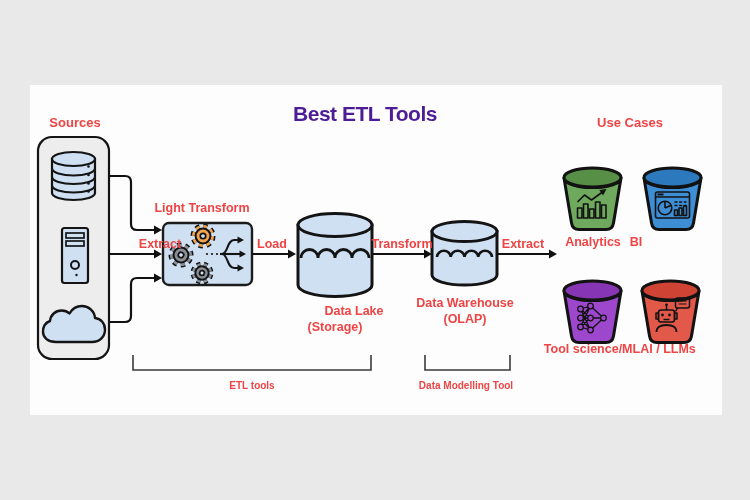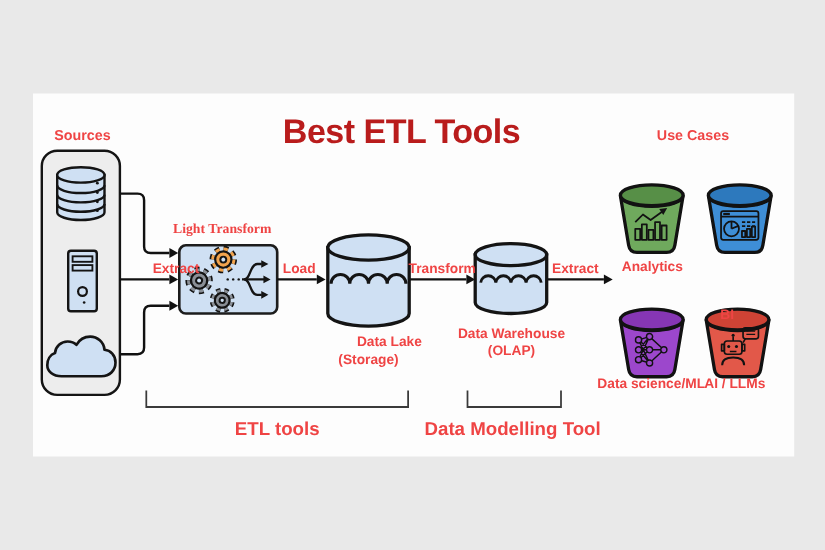--- a/index.html
+++ b/index.html
@@ -2,24 +2,24 @@
 <html><head>
 <meta charset="utf-8">
 <style>
   html,body{margin:0;padding:0;}
   body{font-family:"Liberation Sans","DejaVu Sans",sans-serif;}
   .stage{position:relative;width:750px;height:500px;background:#e9e9e9;overflow:hidden;}
   .canvas{position:absolute;left:30px;top:85px;width:692px;height:330px;background:#fdfdfd;}
   .canvas svg{position:absolute;left:0;top:0;}
   .lbl{position:absolute;transform:translateX(-50%);white-space:nowrap;
        font-weight:700;color:#ef4444;line-height:1.15;}
-  .title{font-size:31px;font-weight:800;letter-spacing:-0.5px;color:#b91c1c;}
+  .title{font-size:21px;font-weight:800;letter-spacing:-0.5px;color:#4c1d95;}
   .h13{font-size:13px;}
   .f12{font-size:12.5px;}
-  .br13{font-size:17px;}
+  .br13{font-size:10px;}
 </style>
 </head>
 <body>
 
 <div class="stage">
   <div class="canvas">
 
     <svg width="692" height="330" viewBox="0 0 692 330">
 
       <g>
@@ -192,32 +192,32 @@
       </g>
       <g>
         <path d="M395,270 V285 H480 V270" fill="none" stroke="#3a3a3a" stroke-width="1.6"></path>
       </g>
     </svg>
 
     <div class="lbl title" style="left:335px;top:17px;">Best ETL Tools</div>
     <div class="lbl h13" style="left:45px;top:31px;">Sources</div>
     <div class="lbl h13" style="left:600px;top:31px;">Use Cases</div>
 
-    <div class="lbl f12" style="left:172px;top:116px;font-family:Liberation Serif, serif;">Light Transform</div>
+    <div class="lbl f12" style="left:172px;top:116px;">Light Transform</div>
     <div class="lbl f12" style="left:102px;top:152px;margin-left:28px;">Extract</div>
     <div class="lbl f12" style="left:242px;top:152px;">Load</div>
     <div class="lbl f12" style="left:372px;top:152px;">Transform</div>
     <div class="lbl f12" style="left:493px;top:152px;">Extract</div>
 
     <div class="lbl f12" style="left:305px;top:219px;padding-left:38px;">Data Lake</div>
     <div class="lbl f12" style="left:305px;top:235px;">(Storage)</div>
     <div class="lbl f12" style="left:435px;top:211px;">Data Warehouse</div>
     <div class="lbl f12" style="left:435px;top:227px;">(OLAP)</div>
 
     <div class="lbl f12" style="left:563px;top:150px;">Analytics</div>
-    <div class="lbl f12" style="left:631px;top:150px;margin-top:44px;">BI</div>
-    <div class="lbl f12" style="left:562px;top:257px;">Data science/ML</div>
+    <div class="lbl f12" style="left:606px;top:150px;">BI</div>
+    <div class="lbl f12" style="left:562px;top:257px;">Tool science/ML</div>
     <div class="lbl f12" style="left:638px;top:257px;">AI / LLMs</div>
 
     <div class="lbl br13" style="left:222px;top:295px;">ETL tools</div>
     <div class="lbl br13" style="left:436px;top:295px;">Data Modelling Tool</div>
   </div>
 </div>
 
 </body></html>

